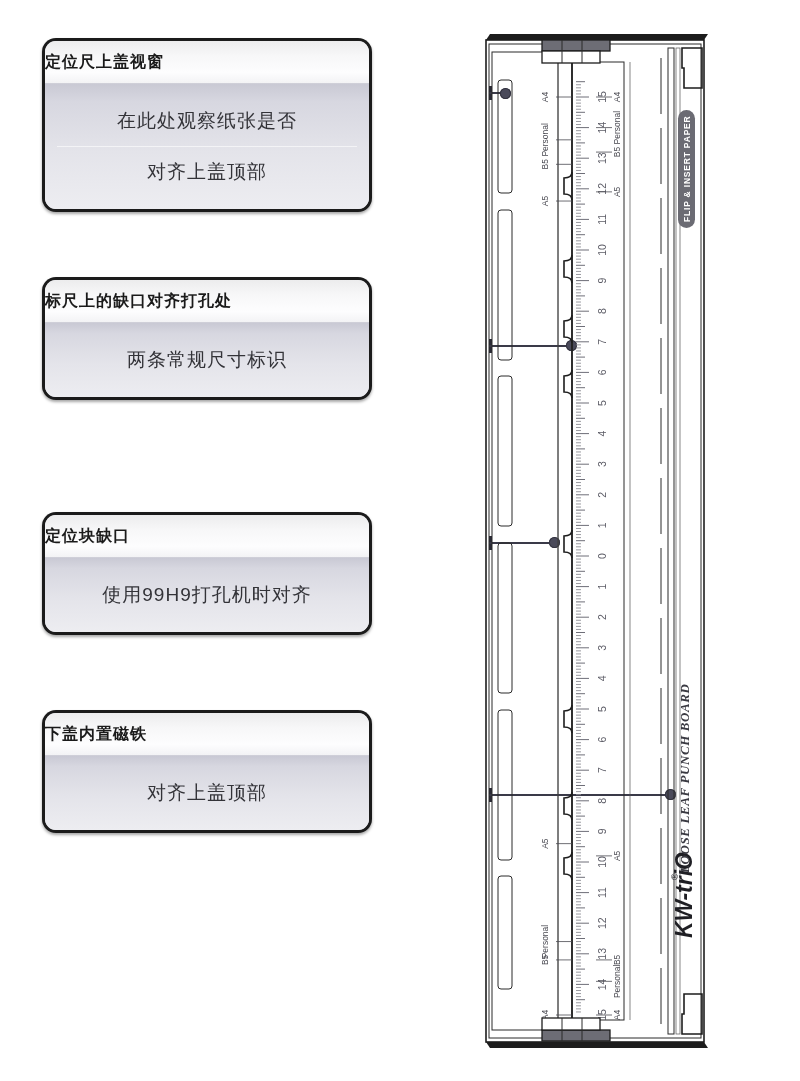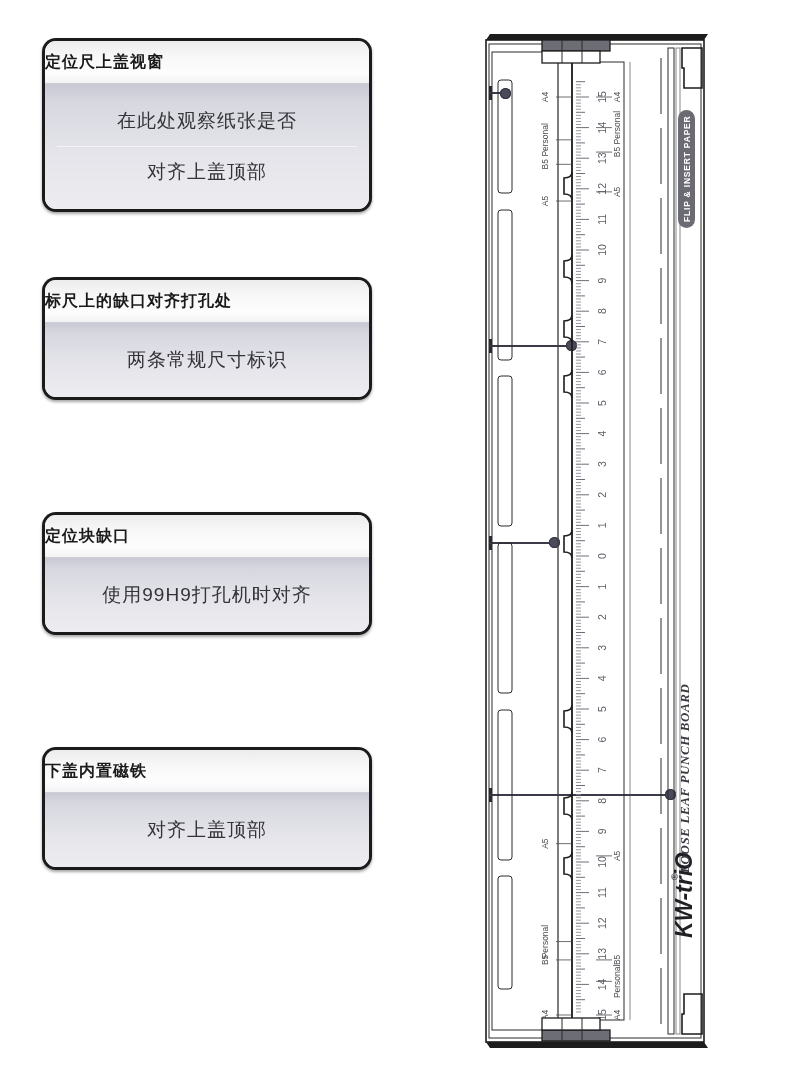--- a/index.html
+++ b/index.html
@@ -59,21 +59,21 @@
     height: 50px;
     line-height: 50px;
     white-space: nowrap;
   }
   .callout-line + .callout-line {
     border-top: 1px solid rgba(255,255,255,0.6);
   }
   .callout.c1 { top: 38px; }
   .callout.c2 { top: 277px; }
   .callout.c3 { top: 512px; }
-  .callout.c4 { top: 747px; }
+  .callout.c4 { top: 710px; }
 
   
   .leader {
     position: absolute;
     height: 2px;
     background: #3a3a48;
   }
   .leader-cap {
     position: absolute;
     width: 3px;

